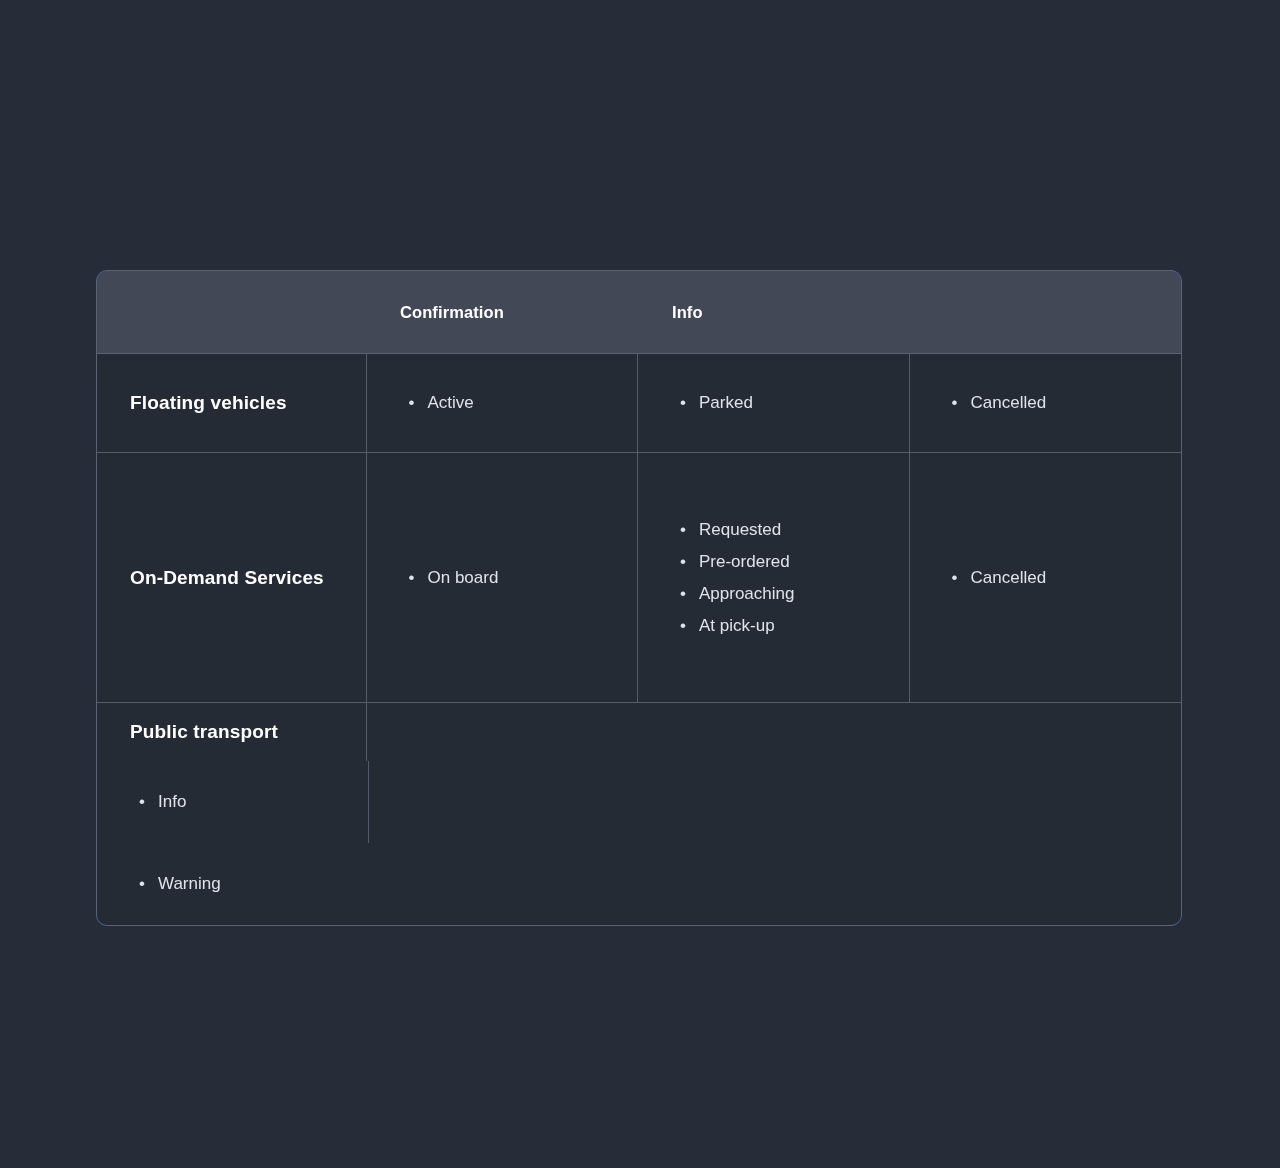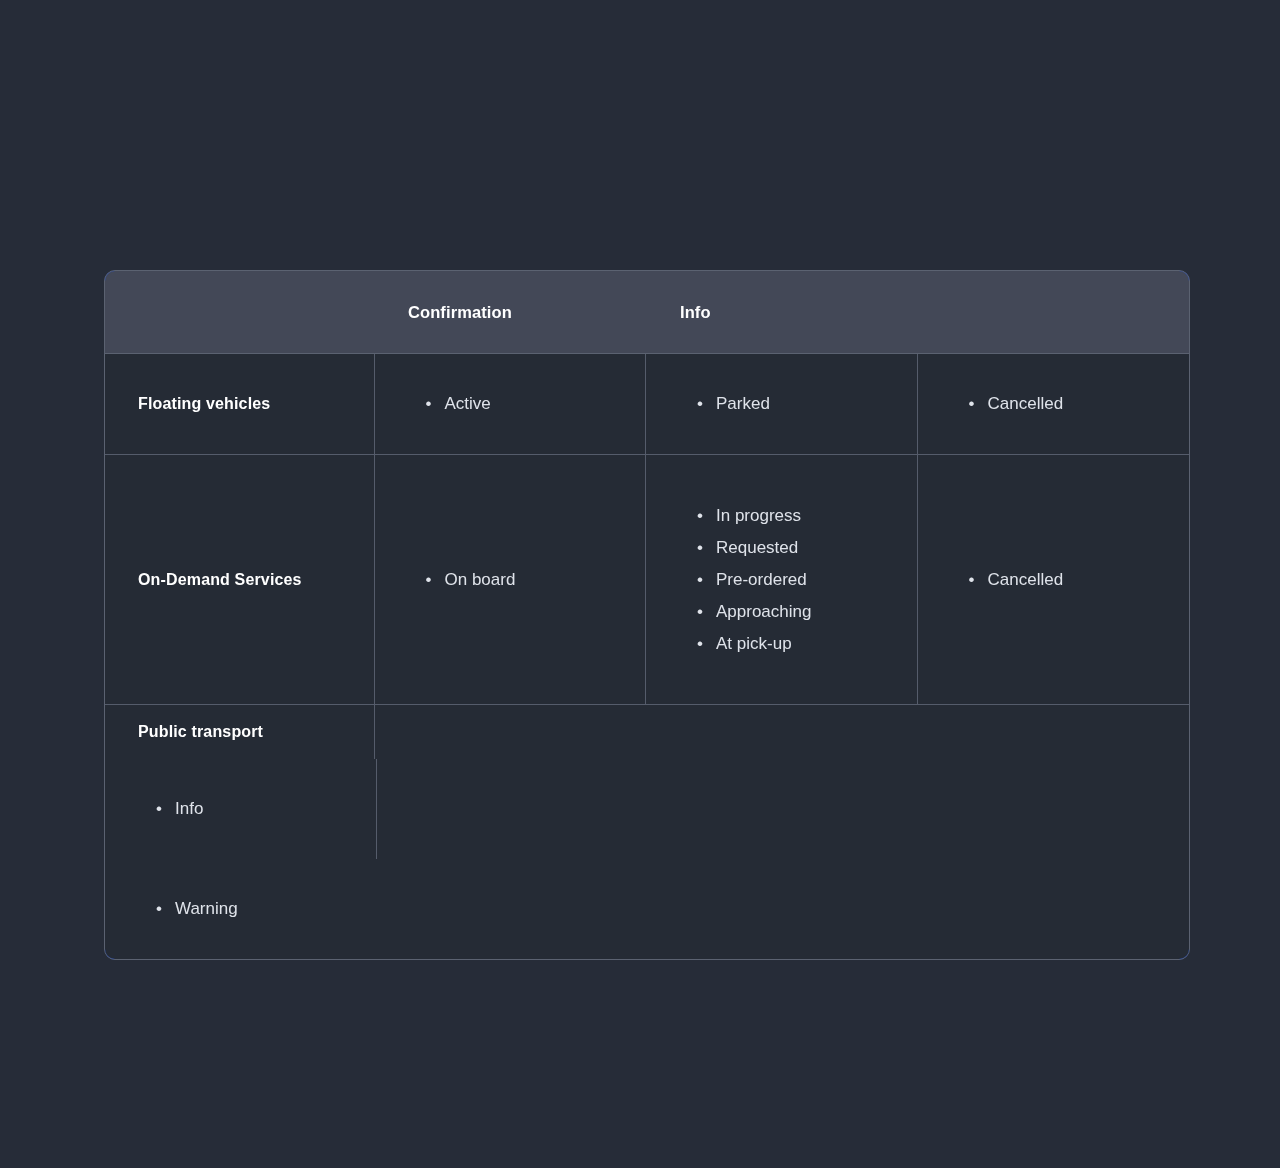--- a/index.html
+++ b/index.html
@@ -18,21 +18,21 @@
 
   .page {
     position: relative;
     width: 1280px;
     height: 1168px;
   }
 
   
   .status-table {
     position: absolute;
-    left: 104px;
+    left: 96px;
     top: 270px;
     width: 1086px;
     border: 1px solid #5b6271;
     border-radius: 11px;
     overflow: hidden;
     box-sizing: border-box;
     background: #1d4ed8;
   }
 
   
@@ -72,39 +72,39 @@
     align-items: center;
     border-right: 1px solid #555c6b;
     padding: 18px 0;
   }
   .td:last-child { border-right: none; }
 
   .td.col-label {
     width: 270px;
     padding-left: 33px;
     color: #ffffff;
-    font-size: 16px;
+    font-size: 19px;
     font-weight: bold;
     letter-spacing: 0.15px;
   }
   .td.col-data {
     width: 272px;
     padding-left: 33px;
   }
 
   
   .tr.r-floating  { min-height: 99px; }
   .tr.r-ondemand  { min-height: 250px; }
   .tr.r-public    { min-height: 99px; flex-direction: column; }
   .tr.r-checkin   { min-height: 95px; }
 
   
   ul.bullets {
     list-style: none;
-    margin: 16px;
+    margin: 7px;
     padding: 0;
     width: 100%;
   }
   ul.bullets li {
     position: relative;
     padding-left: 21px;
     color: #dfe3ea;
     font-size: 17px;
     line-height: 32px;
     white-space: nowrap;
@@ -165,21 +165,20 @@
         <div class="td col-label">
           <span>On-Demand Services</span>
         </div>
         <div class="td col-data">
           <ul class="bullets">
               <li>On board</li>
             </ul>
         </div>
         <div class="td col-data">
           <ul class="bullets">
-              <li>In progress</li>
               <li>Requested</li>
               <li>Pre-ordered</li>
               <li>Approaching</li>
               <li>At pick-up</li>
             </ul>
         </div>
         <div class="td col-data">
           <ul class="bullets">
               <li>Cancelled</li>
             </ul>

